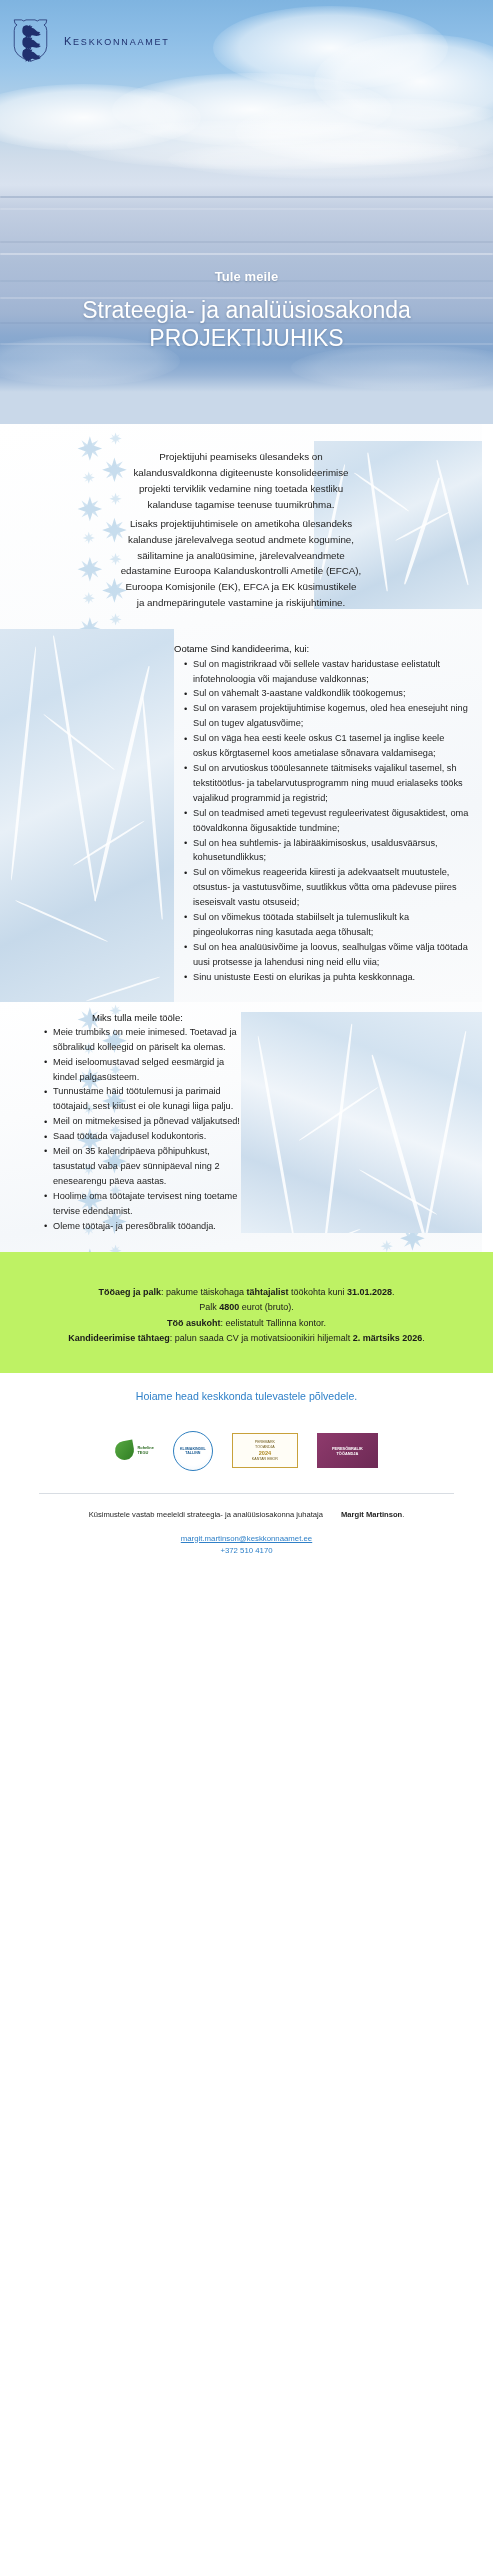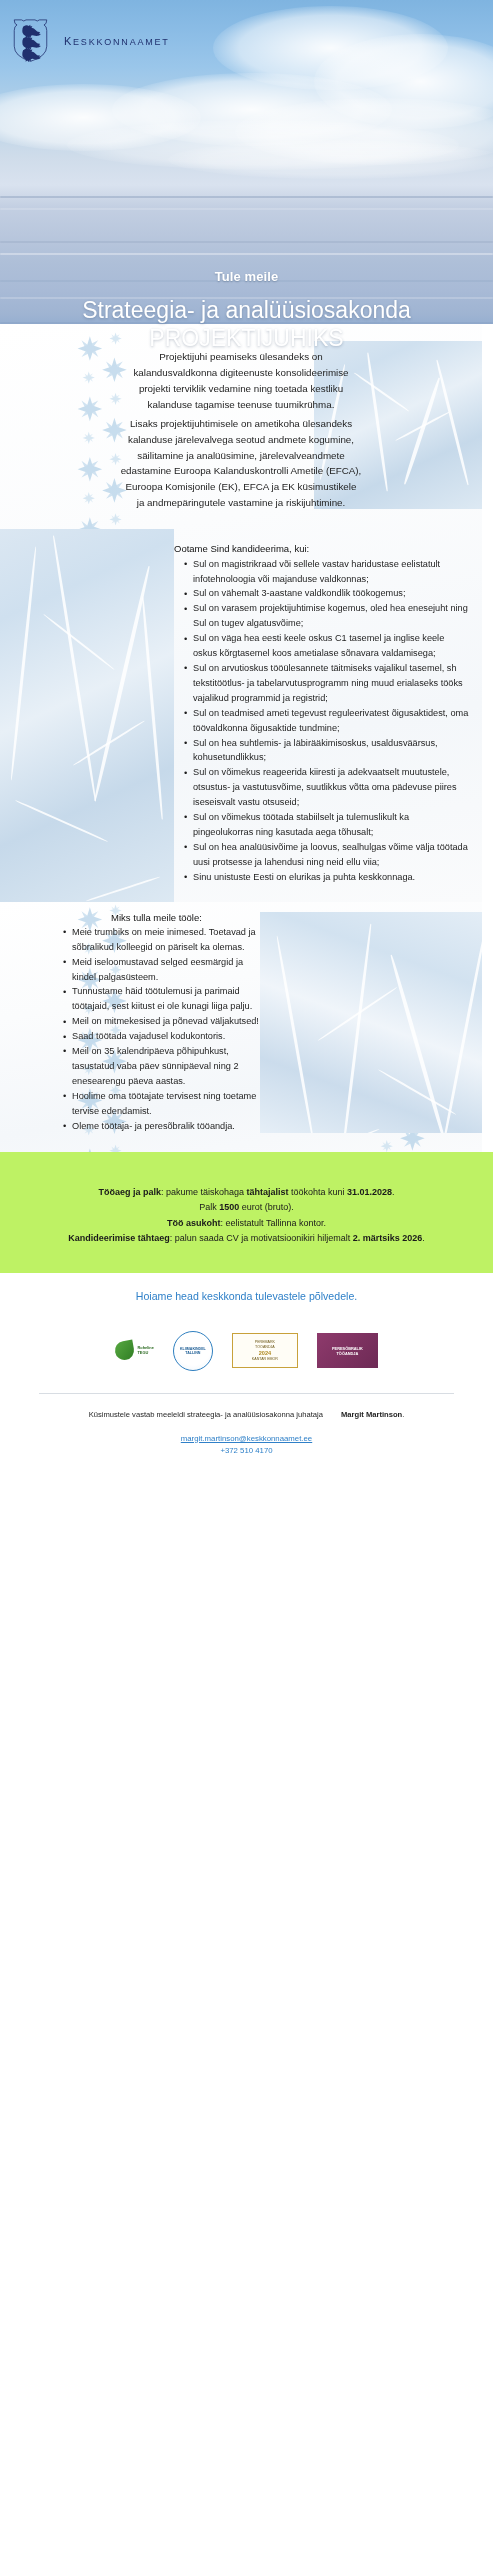--- a/index.html
+++ b/index.html
@@ -8,21 +8,21 @@
     font-family: "Liberation Sans", sans-serif;
     background: #ffffff;
     color: #1c1c1c;
   }
   .page { width:493px; position:relative; overflow:hidden; }
 
   
   .hero {
     position: relative;
     width: 493px;
-    height: 324px;
+    height: 424px;
     background:
       linear-gradient(to bottom,
         #7fb4e0 0px, #8cbde6 34px, #9ac6ea 67px,
         #b9d3e8 118px, #cfdcea 157px, #d9e2ef 185px,
         #c3cfe2 207px, #b9c7dd 235px, #aebfd8 263px,
         #a8bad6 291px, #9fb4d2 314px, #8aa9cf 336px,
         #7fa3cd 359px, #98b4d6 375px, #c9d8e9 392px);
   }
   .cloud {
     position:absolute; border-radius:50%;
@@ -119,21 +119,21 @@
     padding-left: 9px;
     color:#1e1e1e;
   }
   ul.bullets li::before {
     content:"\2022";
     position:absolute; left:0; top:-0.6px;
     font-size:9.5px; color:#1e1e1e;
   }
 
   .why-section { padding: 10px 0 19px 0; }
-  .why-wrap { display:flex;padding-left:19px; }
+  .why-wrap { display:flex; }
   .why-text { width:241px; padding-left:34px; position:relative; z-index:3;}
   .why-photo { flex:1; position:relative; }
   .why-photo .photo {
     background:
       linear-gradient(200deg,#e3edf6 0%, #d2e2f0 25%, #f0f5fa 50%, #cbdcec 75%, #e6eff7 100%);
   }
 
   
   .terms {
     padding: 32.5px 34px 26px 34px;
@@ -447,21 +447,21 @@
         </div>
       </div>
     </div>
   </div>
 
   <div class="terms">
     <div>
       <b>Tööaeg ja palk</b><span>: pakume täiskohaga </span><b>tähtajalist</b><span> töökohta kuni </span><b>31.01.2028</b><span>.</span>
     </div>
     <div>
-      <span>Palk </span><b>1500</b><span> eurot (bruto).</span>
+      <span>Palk </span><b>4800</b><span> eurot (bruto).</span>
     </div>
     <div>
       <b>Töö asukoht</b><span>: eelistatult Tallinna kontor.</span>
     </div>
     <div>
       <b>Kandideerimise tähtaeg</b><span>: palun saada CV ja motivatsioonikiri hiljemalt </span><b>2. märtsiks 2026</b><span>.</span>
     </div>
   </div>
 
   <div class="tagline">Hoiame head keskkonda tulevastele põlvedele.</div>

